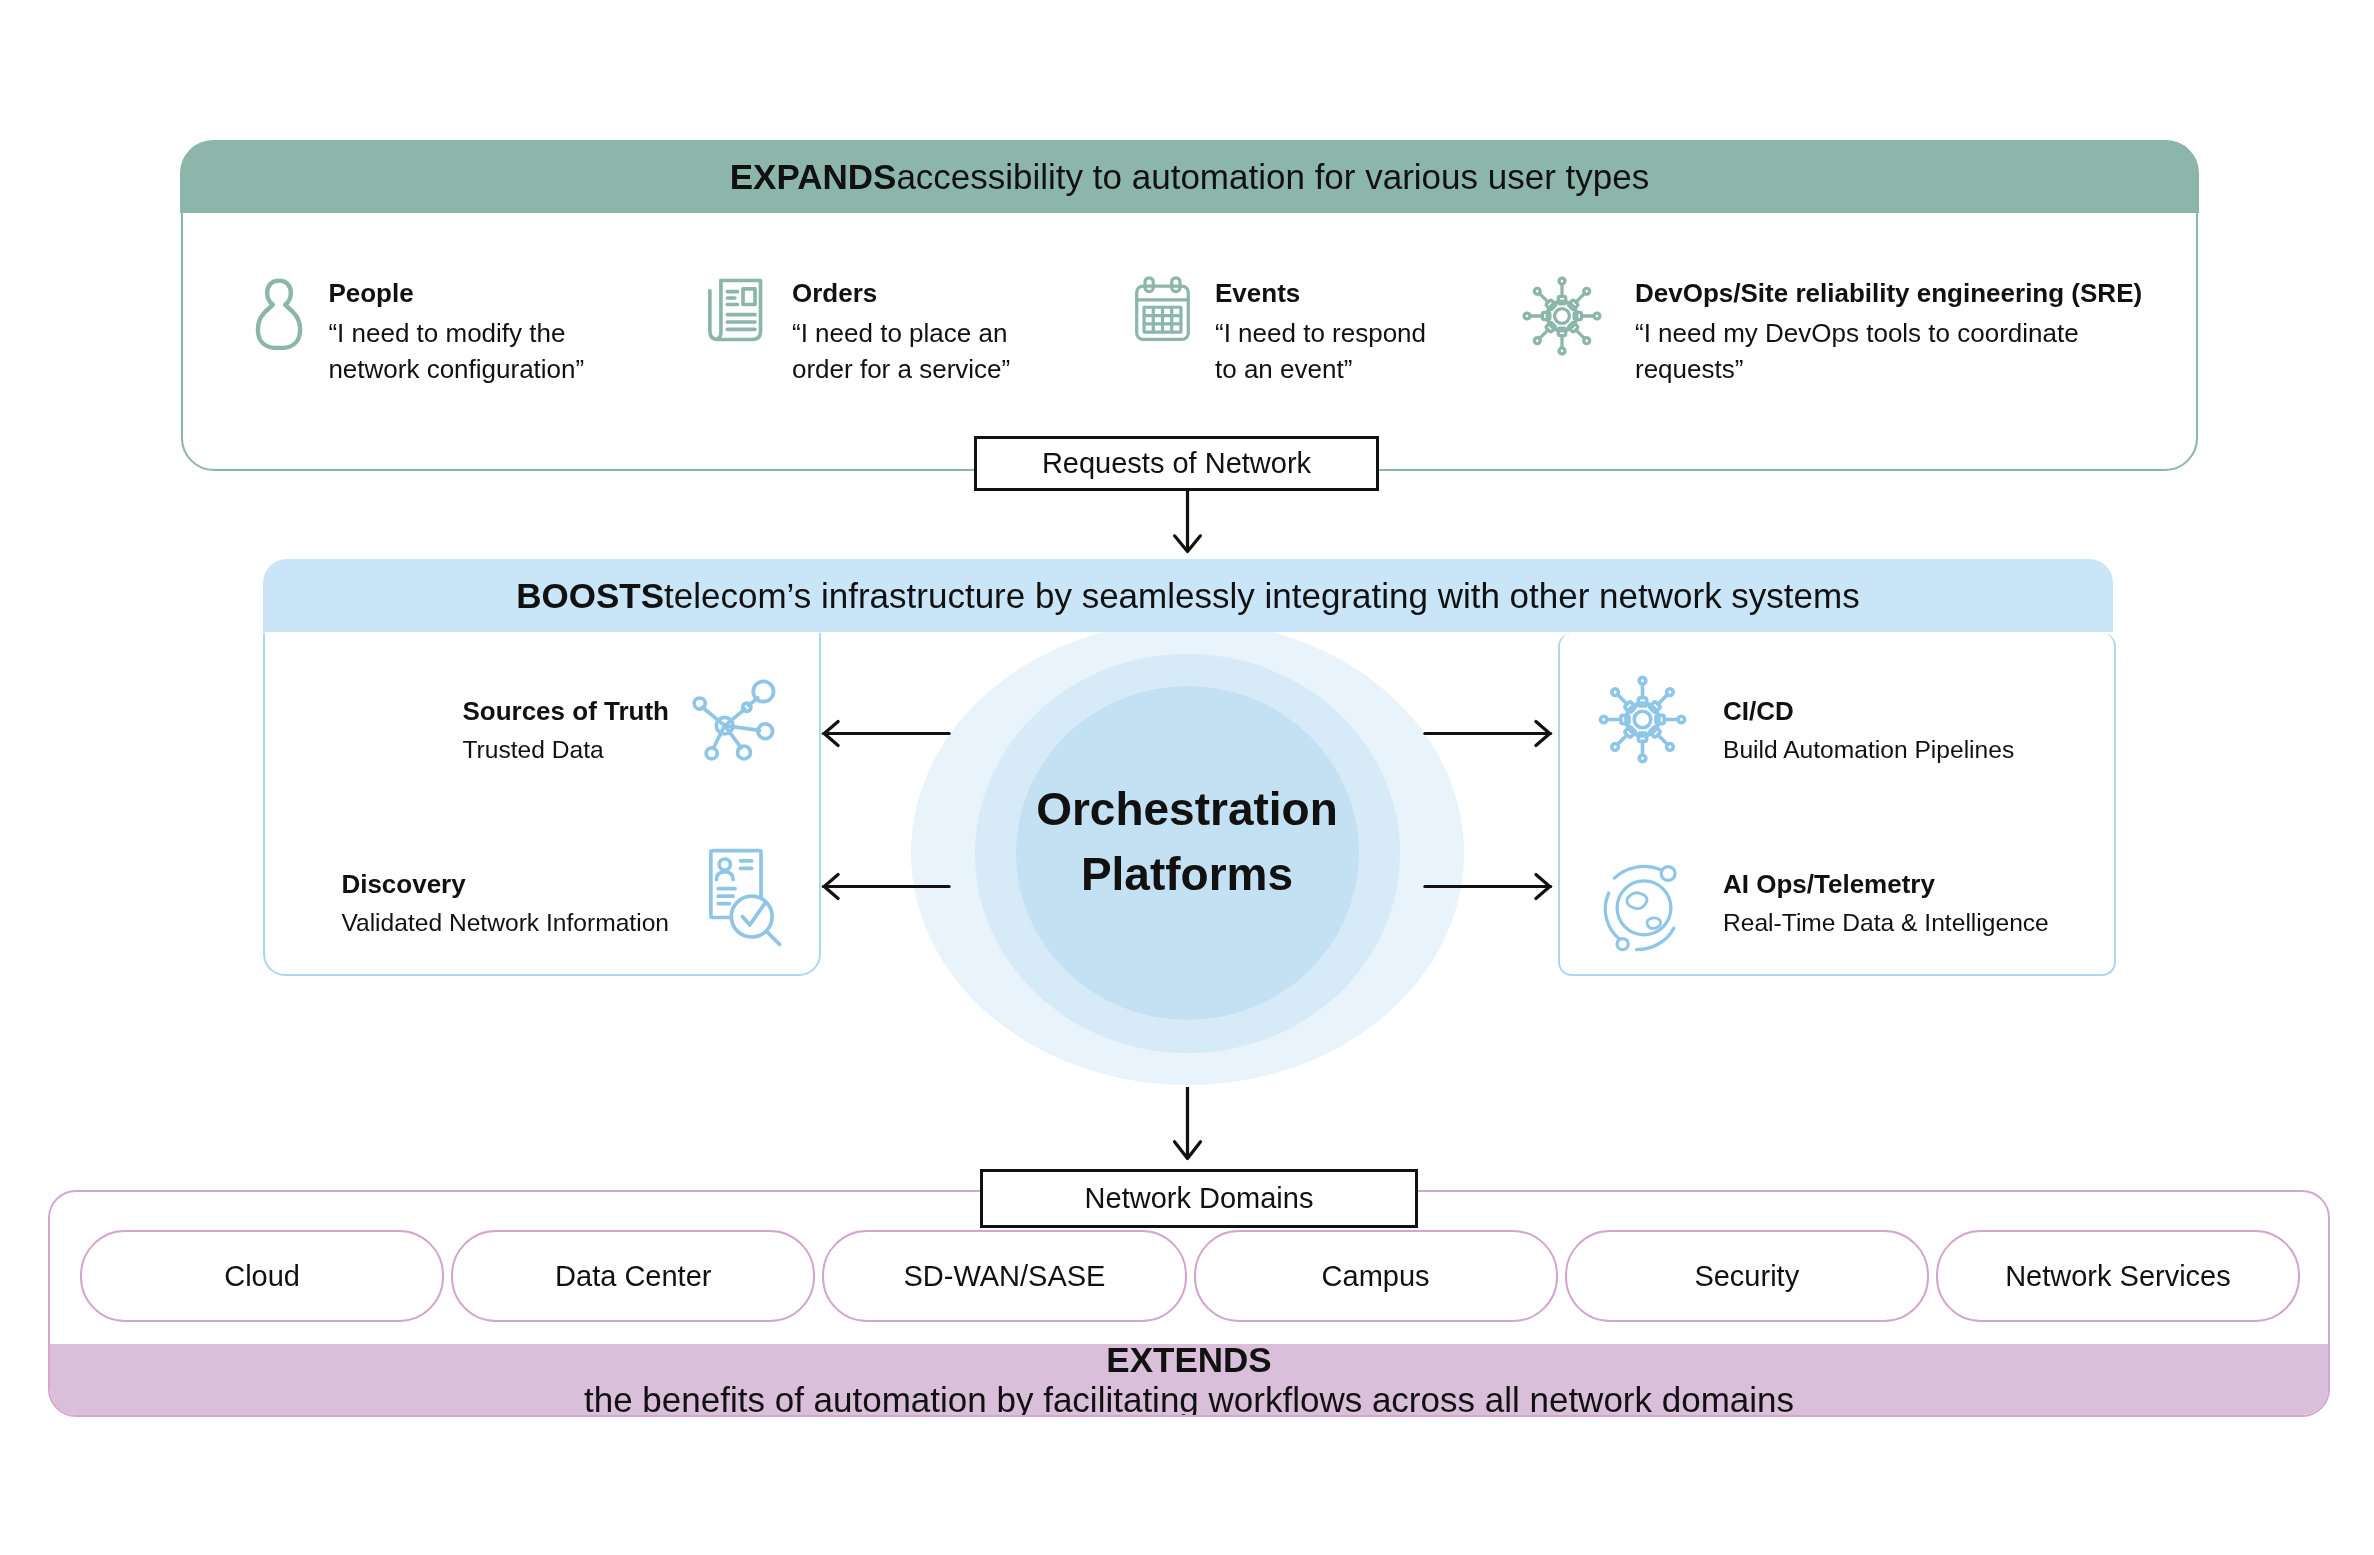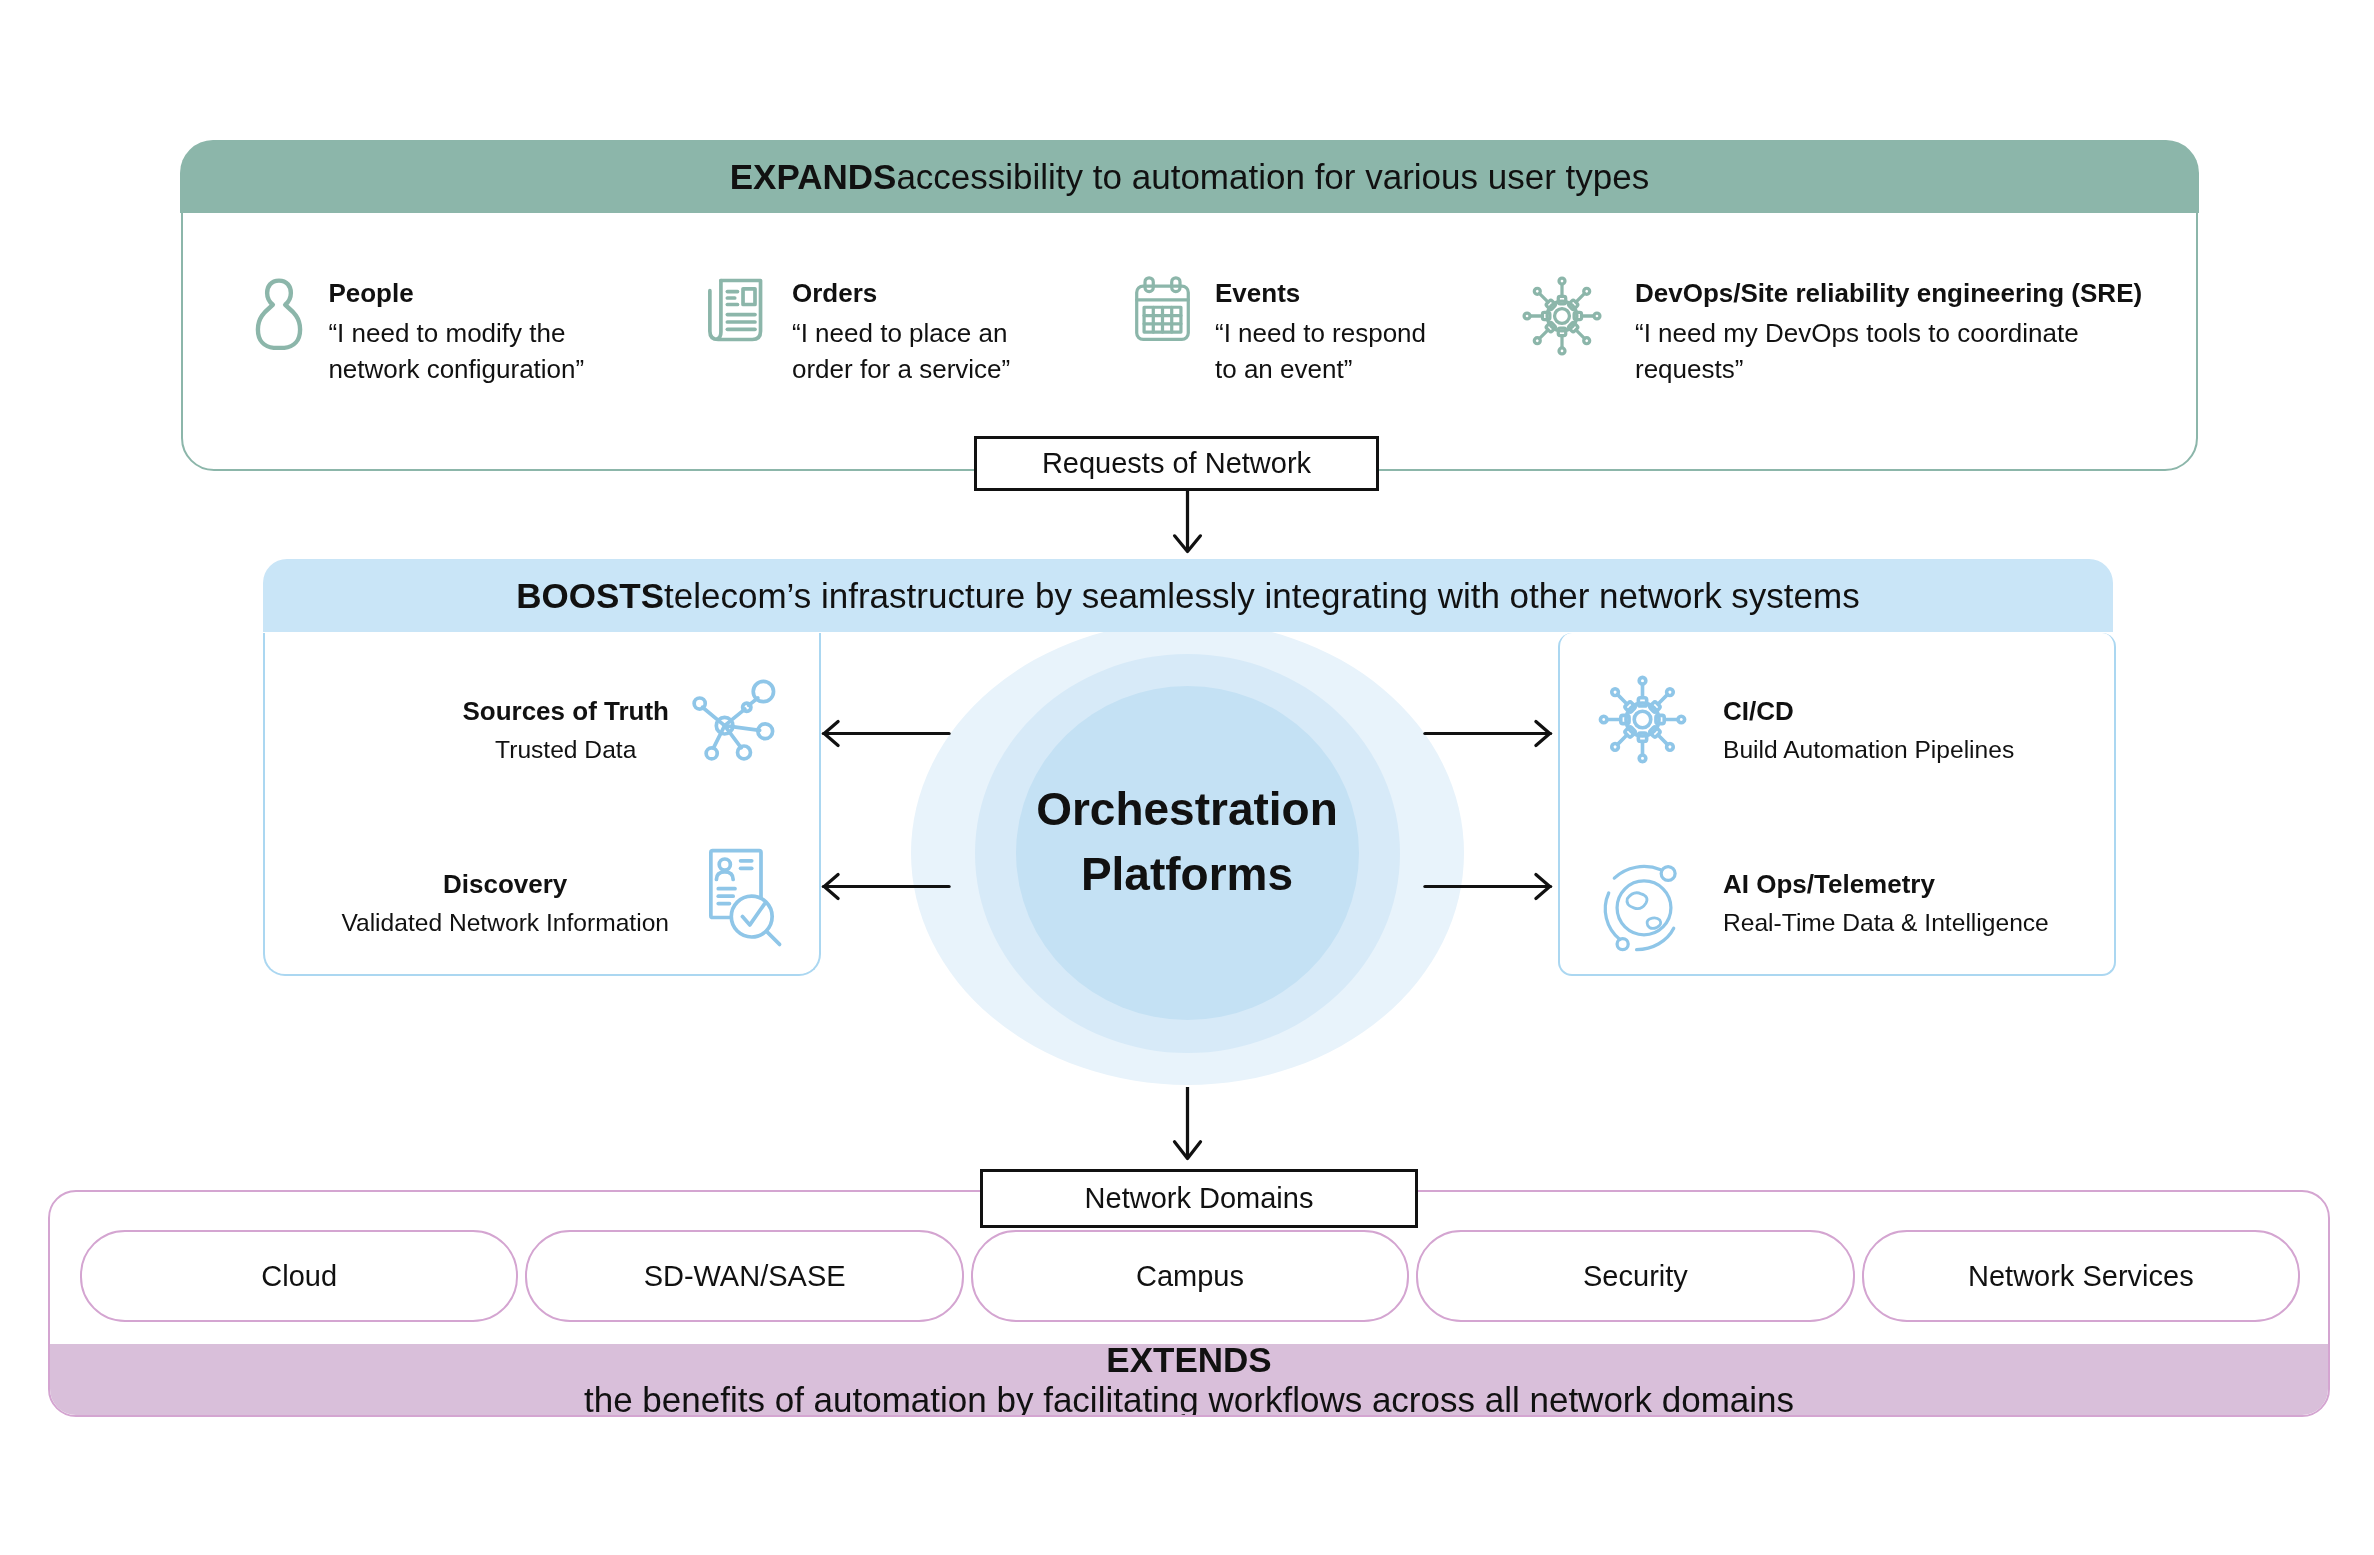--- a/index.html
+++ b/index.html
@@ -27,21 +27,21 @@
 
   
   .blue-header{position:absolute;left:263px;top:559px;width:1850px;height:73px;background:#C9E5F7;
                border-radius:24px 24px 0 0;display:flex;align-items:center;justify-content:center;
                font-size:35px;z-index:2;}
   .panel{position:absolute;top:633px;width:554px;height:341px;border:2.3px solid #ABD7F1;border-top:none;
          border-radius:0 0 22px 22px;background:#fff;z-index:1;}
   .panel-left{left:263px;}
   .panel-right{left:1558px;border-radius:14px;}
   .p-text{position:absolute;}
-  .p-text.right{text-align:center;}
+  .p-text.right{text-align:left;}
   .pr-title{font-size:26px;font-weight:bold;line-height:35px;}
   .pr-sub{font-size:24.6px;line-height:41px;}
   .p-icon{position:absolute;}
 
   .ring{position:absolute;border-radius:50%;z-index:0;}
   .ring-outer{left:911px;top:621px;width:553px;height:464px;background:#E8F3FB;}
   .ring-mid{left:975px;top:654px;width:425px;height:399px;background:#D7EAF8;}
   .ring-inner{left:1016px;top:686px;width:343px;height:334px;background:#C4E1F4;}
   .center-label{position:absolute;left:932px;top:777px;width:510px;text-align:center;
                 font-size:46px;font-weight:bold;line-height:65px;z-index:1;}
@@ -327,20 +327,21 @@
 
   <svg class="arrow-svg" style="left:1167px;top:1087px;" width="41" height="78" viewBox="0 0 44 84">
     <line x1="22" y1="0" x2="22" y2="76"></line>
     <polyline points="8,59 22,77 36,59"></polyline>
   </svg>
   <div class="flow-box" style="left:980px;top:1169px;width:432px;height:53px;">Network Domains</div>
 
   <div class="section-pink">
     <div class="pills">
       <div class="pill">Cloud</div>
+      <div class="pill">Data Center</div>
       <div class="pill">SD-WAN/SASE</div>
       <div class="pill">Campus</div>
       <div class="pill">Security</div>
       <div class="pill">Network Services</div>
     </div>
     <div class="pink-band">
       <span class="hdr-b">EXTENDS</span>
         <span> the benefits of automation by facilitating workflows across all network domains</span>
     </div>
   </div>

